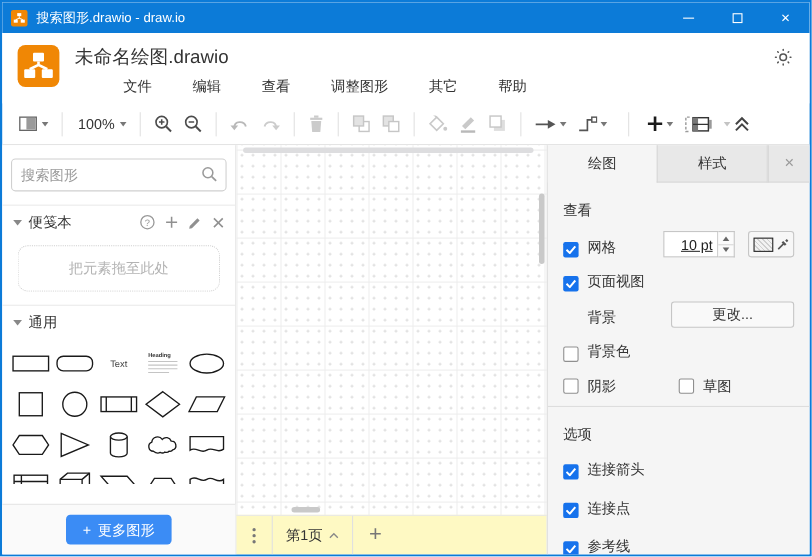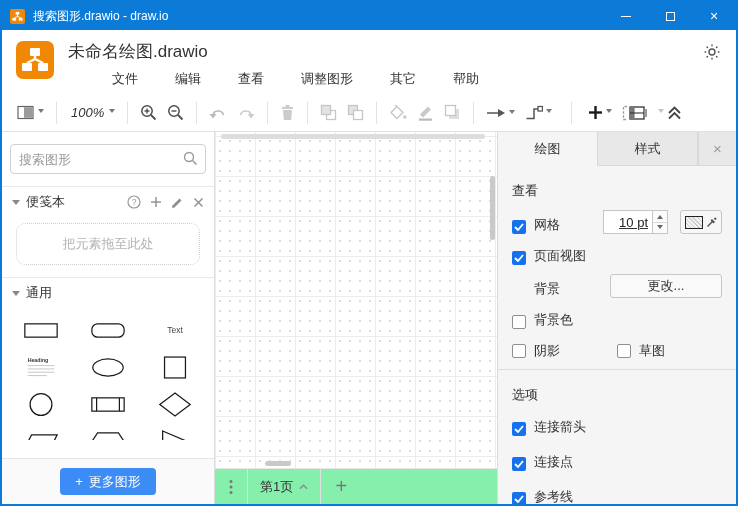--- a/index.html
+++ b/index.html
@@ -19,58 +19,58 @@
   
   .header { position:absolute; left:0; top:28px; right:0; height:64px; background:#fff; }
   .logo { position:absolute; left:14px; top:11px; width:38px; height:38px; border-radius:7px; background:#f08705; }
   .doctitle { position:absolute; left:66px; top:10px; font-size:17px; color:#333; }
   .menubar { position:absolute; left:66px; top:40px; display:flex; gap:37px; font-size:13px; color:#333;margin-left:44px; }
   .menubar span { cursor:default; }
   .theme-toggle { position:absolute; right:12px; top:10px; width:24px; height:24px; display:flex; align-items:center; justify-content:center; }
 
   
   .toolbar { position:absolute; left:0; top:92px; right:0; height:38px; border-bottom:1px solid #e2e2e2; display:flex; align-items:center; padding:0 10px; }
-  .tbtn { display:flex; gap:3px; padding:4px 5px;font-style:italic; }
+  .tbtn { display:flex; align-items:center; gap:3px; padding:4px 5px; }
   .sep { width:1px; height:22px; background:#e2e2e2; margin:0 7px; }
   .caret { width:0; height:0; border:3.5px solid transparent; border-top:4.5px solid #777; margin-top:4px; }
   .caret.dis { border-top-color:#c4c4c4; }
   .zoomlabel { font-size:13px; color:#333; padding:0 2px; }
 
   
   .sidebar { position:absolute; left:0; top:130px; width:213px; bottom:0; background:#fff; border-right:1px solid #dcdcdc; display:flex; flex-direction:column; }
   .searchwrap { padding:12px 8px 12px 8px; }
   .searchbox { position:relative; }
   .searchbox input { width:100%; height:30px; border:1px solid #d0d0d0; border-radius:4px; padding:0 28px 0 8px; font-size:13px; color:#555; outline:none; background:#fff; }
   .searchbox input::placeholder { color:#9a9a9a; }
   .searchbox .sicon { position:absolute; right:8px; top:7px; }
   .sb-divider { border:none; border-top:1px solid #eaeaea; }
   .sectionrow { display:flex; align-items:center; height:30px; padding:0 10px; font-size:13px; color:#333; }
   .tri-down { width:0; height:0; border:4px solid transparent; border-top:5px solid #888; margin:4px 6px 0 0; }
   .sp-icons { margin-left:auto; display:flex; align-items:center; gap:9px; color:#909090; }
   .dropzone { margin:6px 14px 12px 14px; height:42px; border:1.4px dotted #cfcfcf; border-radius:9px; display:flex; align-items:center; justify-content:center; color:#b3b3b3; font-size:13px; }
-  .shapegrid { display:grid; grid-template-columns:repeat(3,1fr); padding:4px 6px 0 6px; height:132px; overflow:hidden; }
+  .shapegrid { display:grid; grid-template-columns:repeat(5,1fr); padding:4px 6px 0 6px; height:132px; overflow:hidden; }
   .cell { height:37px; display:flex; align-items:center; justify-content:center; }
   .cell svg { width:38px; height:29px; }
   .sb-footer { margin-top:auto; border-top:1px solid #e6e6e6; background:#fafafa; height:46px; display:flex; align-items:center; justify-content:center; }
   .moreshapes { background:#3b8cf5; color:#fff; border:none; border-radius:4px; height:27px; padding:0 15px; font-size:13px; display:flex; align-items:center; gap:6px; }
 
   
   .canvas { position:absolute; left:213px; top:130px; width:282px; height:336px; background-color:#fff;
     background-image:
       linear-gradient(#ececec 1px, transparent 1px),
       linear-gradient(90deg, #ececec 1px, transparent 1px),
       radial-gradient(circle, #dcdcdc 1px, transparent 1.25px);
     background-size:40px 40px, 40px 40px, 10px 10px;
     background-position:0 4px, 0 0, 0 4px; }
   .hscroll-top { position:absolute; left:6px; right:12px; top:2px; height:5px; border-radius:3px; background:#dddddf; }
   .vscroll { position:absolute; right:2px; top:44px; width:5px; height:64px; border-radius:3px; background:#c9c9c9; }
   .hscroll-bottom { position:absolute; left:50px; bottom:2px; width:26px; height:5px; border-radius:3px; background:#c9c9c9; }
 
   
-  .pagebar { position:absolute; left:213px; top:466px; width:282px; height:36px; background:#86efac; border-top:1px solid #e8e8e8; display:flex; align-items:stretch; }
+  .pagebar { position:absolute; left:213px; top:466px; width:282px; height:36px; background:#fef9c3; border-top:1px solid #e8e8e8; display:flex; align-items:stretch; }
   .pages-menu { width:32px; display:flex; align-items:center; justify-content:center; }
   .pagetab { display:flex; align-items:center; gap:6px; padding:0 12px; border-left:1px solid #e0e0e0; border-right:1px solid #e0e0e0; font-size:13px; color:#333; }
   .addpage { width:40px; display:flex; align-items:center; justify-content:center; color:#777; font-size:20px; }
 
   
   .panel { position:absolute; left:495px; top:130px; right:0; bottom:0; background:#f5f5f5; border-left:1px solid #dcdcdc; font-size:13px; color:#333; }
   .tabs { display:flex; height:34px; }
   .tab { flex:1; display:flex; align-items:center; justify-content:center; }
   .tab.active { background:#f5f5f5; }
   .tab.inactive { background:#e8e8e8; border:1px solid #d8d8d8; border-top:none; }

